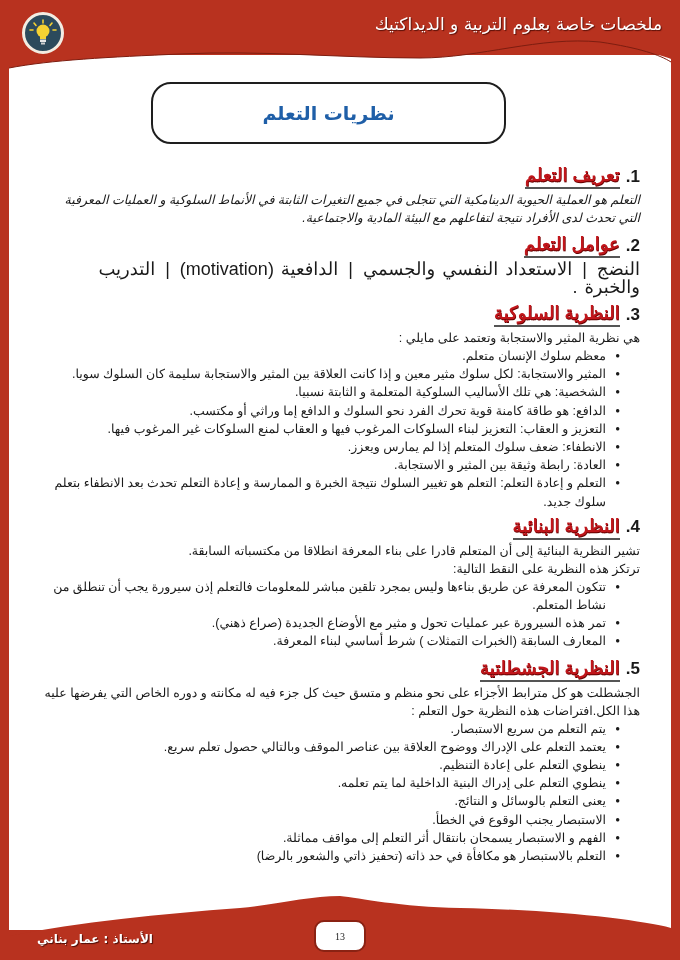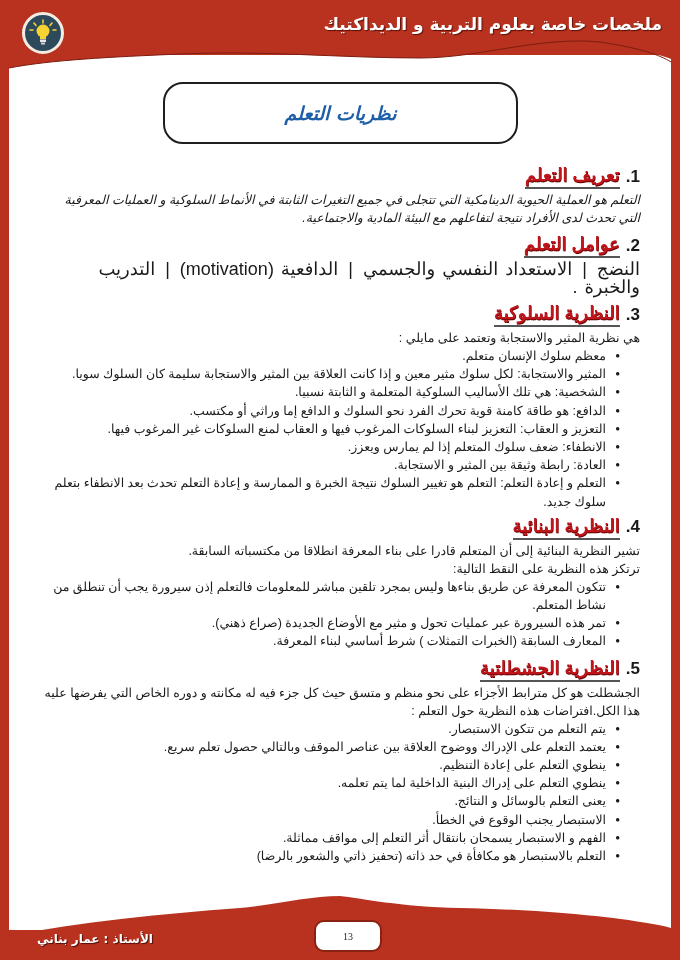--- a/index.html
+++ b/index.html
@@ -8,33 +8,33 @@
     .page { position: absolute; left: 0; top: 0; width: 680px; height: 960px; background: #b8321f; }
     .paper {
       position: absolute; left: 9px; top: 55px; width: 662px; height: 875px;
       background: #ffffff;
     }
     .header-band {
       position: absolute; left: 0; top: 0; width: 680px; height: 70px;
     }
     .header-title {
       position: absolute; right: 18px; top: 14px;
-      color: #ffffff; font-weight: bold; font-size: 17px;
+      color: #ffffff; font-weight: normal; font-size: 17px;
       font-family: "DejaVu Sans", sans-serif; direction: rtl;
       text-shadow: 1px 1px 1px #5a1008;
     }
     .logo {
       position: absolute; left: 22px; top: 12px; width: 42px; height: 42px;
       border-radius: 50%; background: #2c4a5c; border: 3px solid #f3ece2;
       display: flex; align-items: center; justify-content: center;
     }
     .title-box {
-      position: absolute; left: 163px; top: 82px; width: 355px; height: 62px;
+      position: absolute; left: 151px; top: 82px; width: 355px; height: 62px;
       border: 2px solid #1e1e1e; border-radius: 20px; background: #fff;
-      display: flex; align-items: center; justify-content: center; font-style: italic;
+      display: flex; align-items: center; justify-content: center;
     }
     .title-box span {
       color: #1f5fa8; font-weight: bold; font-size: 19px; direction: rtl;
     }
     .content {
       position: absolute; right: 40px; top: 160px; width: 600px;
       direction: rtl; text-align: right; color: #1a1a1a;
       font-family: "Liberation Sans", sans-serif;
     }
     .section-head {
@@ -54,21 +54,21 @@
       content: "\25CF"; position: absolute; right: 0; top: 0; font-size: 8px; color: #1a1a1a;
     }
     .factors { font-size: 18px; line-height: 18px; word-spacing: 2px; }
     .factors .sep { padding: 0 10px; }
     .sec { margin-bottom: 4px; }
     .footer-name {
       position: absolute; left: 37px; top: 932px; color: #fff; font-weight: bold;
       font-size: 12px; direction: rtl; text-shadow: 1px 1px 1px #4a0d06;
     }
     .page-num {
-      position: absolute; left: 314px; top: 920px; width: 68px; height: 32px;
+      position: absolute; left: 314px; top: 920px; width: 52px; height: 32px;
       background: #fff; border: 2px solid #8a2213; border-radius: 10px;
       display: flex; align-items: center; justify-content: center;
       font-size: 10px; font-family: "Liberation Serif", serif; color: #222;
     }
   </style>
 </head>
 <body>
 
 <div class="page">
   <svg class="header-band" width="680" height="80" viewBox="0 0 680 80">
@@ -153,21 +153,21 @@
       </ul>
     </div>
 
     <div class="sec" style="margin-top:6px;">
       <div class="section-head">
         <span class="section-num">5.</span>
         <span class="section-title">النظرية الجشطلتية</span>
       </div>
       <p class="body">الجشطلت هو كل مترابط الأجزاء على نحو منظم و متسق حيث كل جزء فيه له مكانته و دوره الخاص التي يفرضها عليه هذا الكل.افتراضات هذه النظرية حول التعلم :</p>
       <ul class="bullets">
-        <li>يتم التعلم من تتكون الاستبصار.</li>
+        <li>يتم التعلم من سريع الاستبصار.</li>
         <li>يعتمد التعلم على الإدراك ووضوح العلاقة بين عناصر الموقف وبالتالي حصول تعلم سريع.</li>
         <li>ينطوي التعلم على إعادة التنظيم.</li>
         <li>ينطوي التعلم على إدراك البنية الداخلية لما يتم تعلمه.</li>
         <li>يعنى التعلم بالوسائل و النتائج.</li>
         <li>الاستبصار يجنب الوقوع في الخطأ.</li>
         <li>الفهم و الاستبصار يسمحان بانتقال أثر التعلم إلى مواقف مماثلة.</li>
         <li>التعلم بالاستبصار هو مكافأة في حد ذاته (تحفيز ذاتي والشعور بالرضا)</li>
       </ul>
     </div>
   </div>

